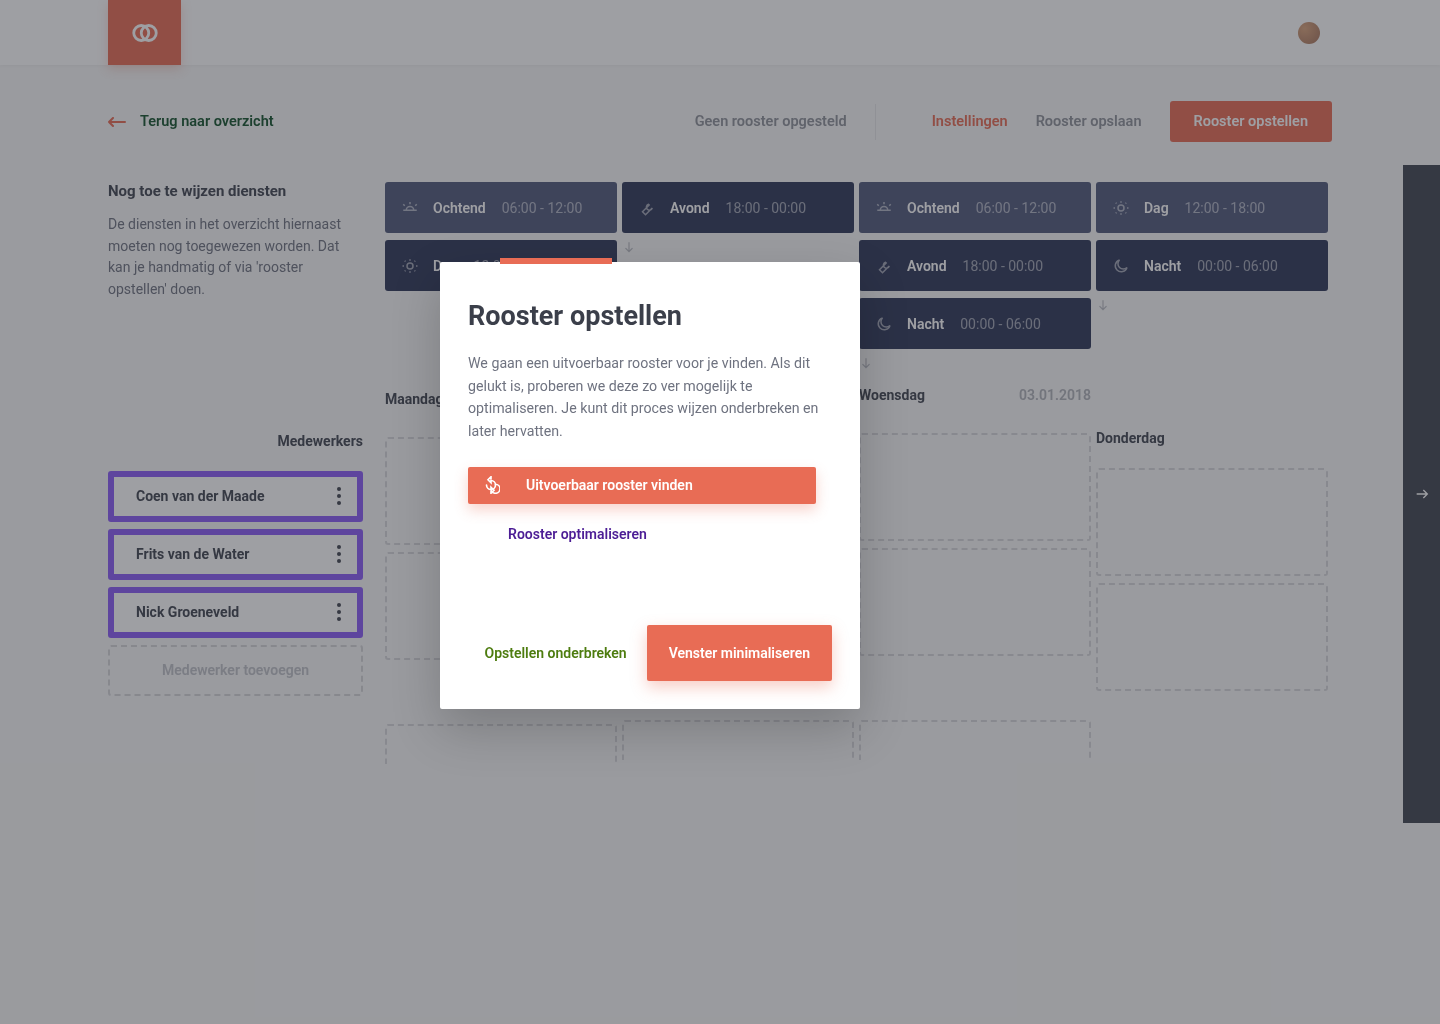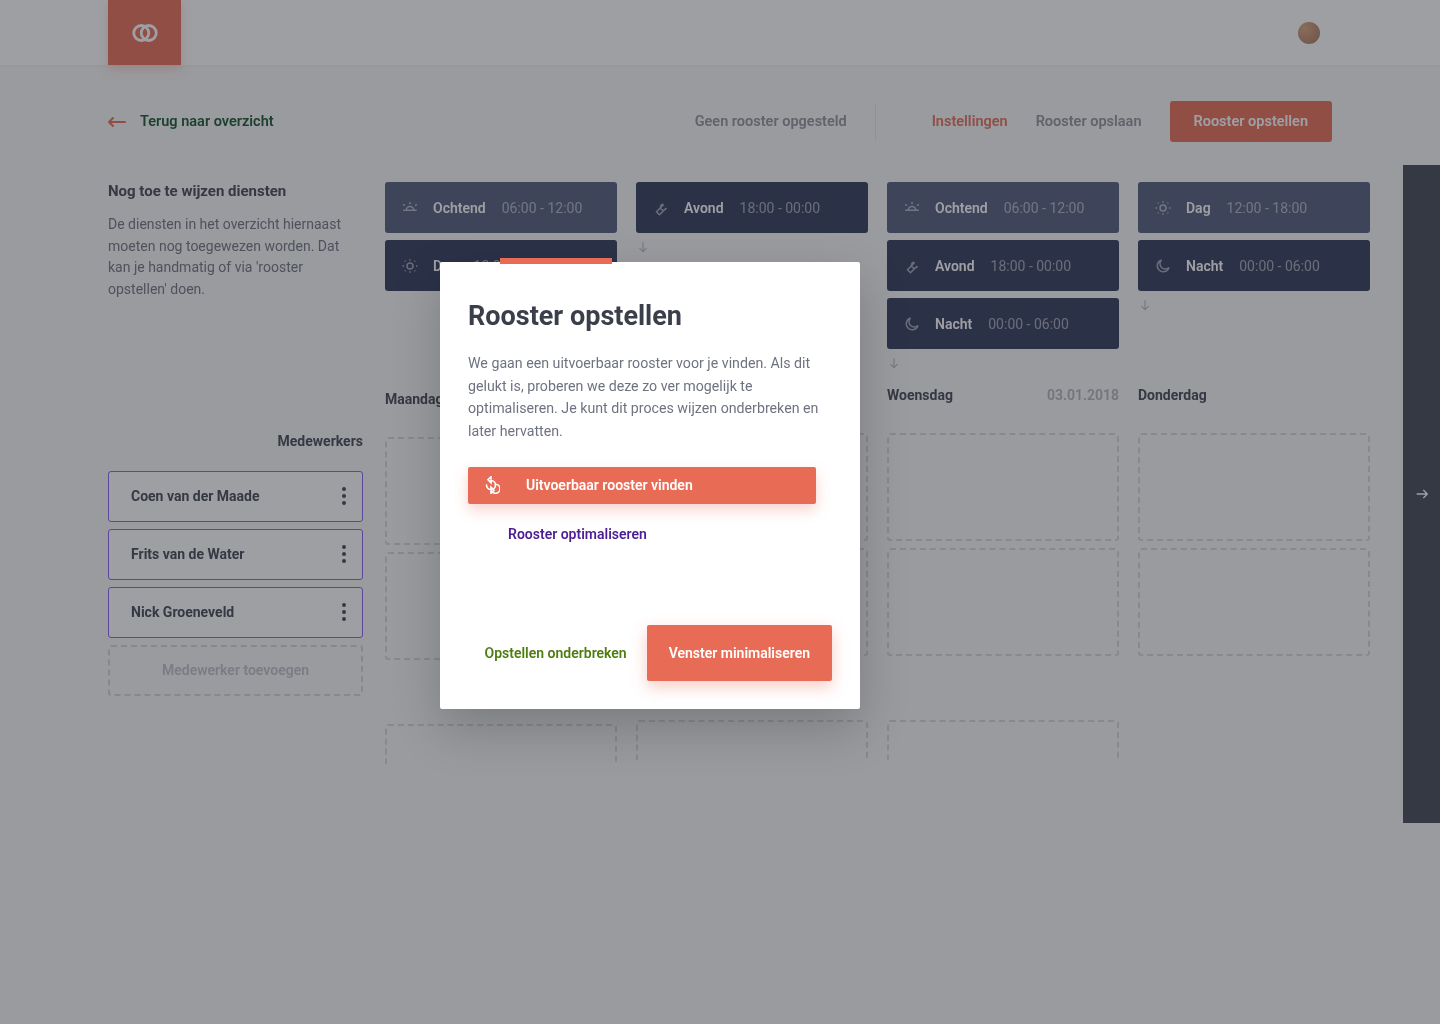--- a/index.html
+++ b/index.html
@@ -71,39 +71,39 @@
   margin: 40px 0 0 108px;
   display: flex; gap: 22px;
 }
 .sidebar { width: 255px; flex: 0 0 255px; }
 .sidebar-title { font-size: 15px; font-weight: 700; color: #414550; margin-bottom: 14px; }
 .sidebar-text { font-size: 14px; color: #6f7380; line-height: 1.55; }
 .sidebar-subtitle { font-size: 14px; font-weight: 700; color: #414550; margin-top: 132px; margin-bottom: 22px; text-align: right; }
 .employee-card {
   height: 51px;
   background: #fff;
-  border: 1px solid #8b5cf6;
+  border: 6px solid #8b5cf6;
   border-radius: 3px;
   display: flex; align-items: center;
   padding: 0 10px 0 22px;
   margin-bottom: 7px;
   font-size: 14px; font-weight: 700; color: #414550;
 }
 .employee-card .dots { margin-left: auto; display:flex; flex-direction:column; gap:3px; padding:6px;}
 .employee-card .dots span{ width:4px;height:4px;background:#414550;border-radius:50%;}
 .add-employee {
   height: 51px;
   border: 2px dashed #d5d5d8;
   border-radius: 3px;
   display: flex; align-items: center; justify-content: center;
   color: #bfc1c7; font-weight: 600; font-size: 14px;
   margin-top: 7px;
 }
 .sched-area {
-  display: flex; gap: 19px;
+  display: flex; gap: 5px;
   overflow: visible;
   flex: 1;
 }
 .day-col { width: 232px; flex: 0 0 232px; }
 .shift-pill {
   height: 51px;
   background: #2e3758;
   border-radius: 3px;
   display: flex; align-items: center;
   padding: 0 16px; gap: 14px;
@@ -364,21 +364,21 @@
               <path d="M20 14A8 8 0 1110 4a6 6 0 0010 10z"></path>
             </svg>
           <span class="label">Nacht</span>
           <span class="time">00:00 - 06:00</span>
         </div>
         <div class="arrow-down" style="width:232px;">
           <svg width="14" height="14" viewBox="0 0 24 24" fill="none" stroke="#b9bbc2" stroke-width="2">
               <path d="M12 4v16M6 14l6 6 6-6"></path>
             </svg>
         </div>
-        <div class="day-header" style="margin-top:75px;">
+        <div class="day-header" style="margin-top:110px;align-items:flex-end;">
           <span class="name">Donderdag</span>
           <span class="date"></span>
         </div>
         <div class="slot slot-big" style="width:232px;"></div>
         <div class="slot slot-big" style="width:232px;"></div>
       </div>
 
     </div>
   </div>
 

